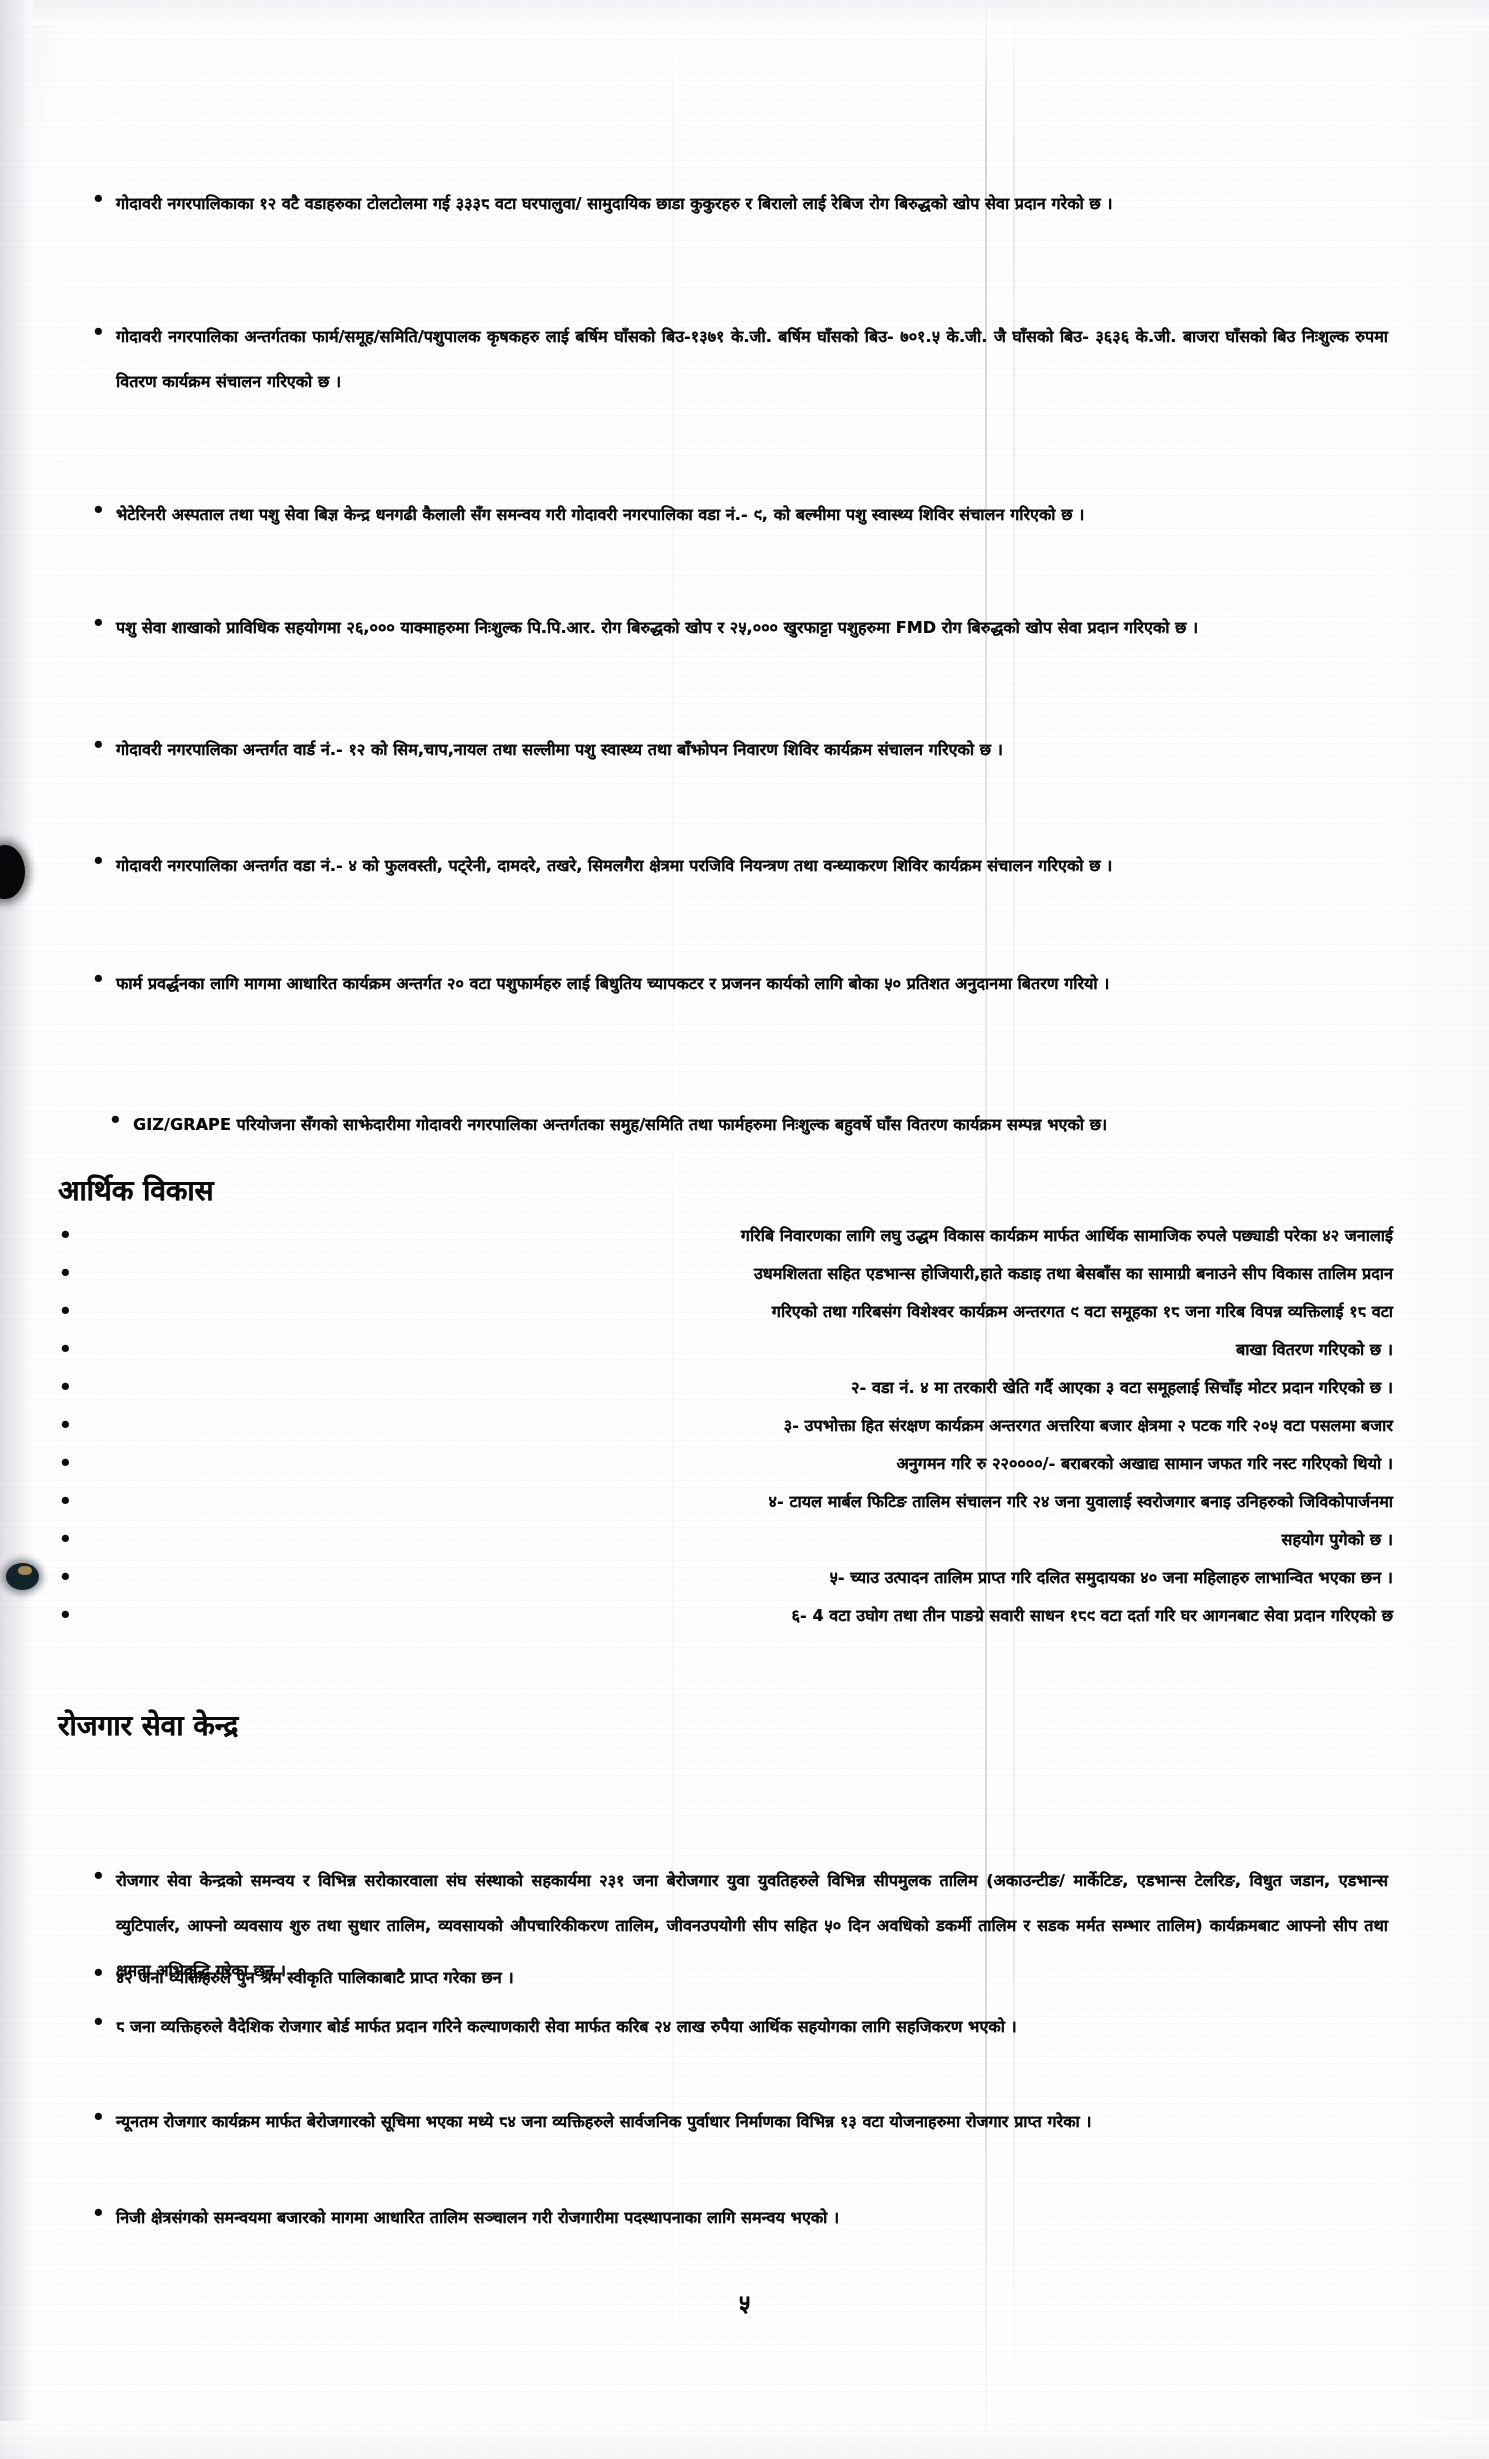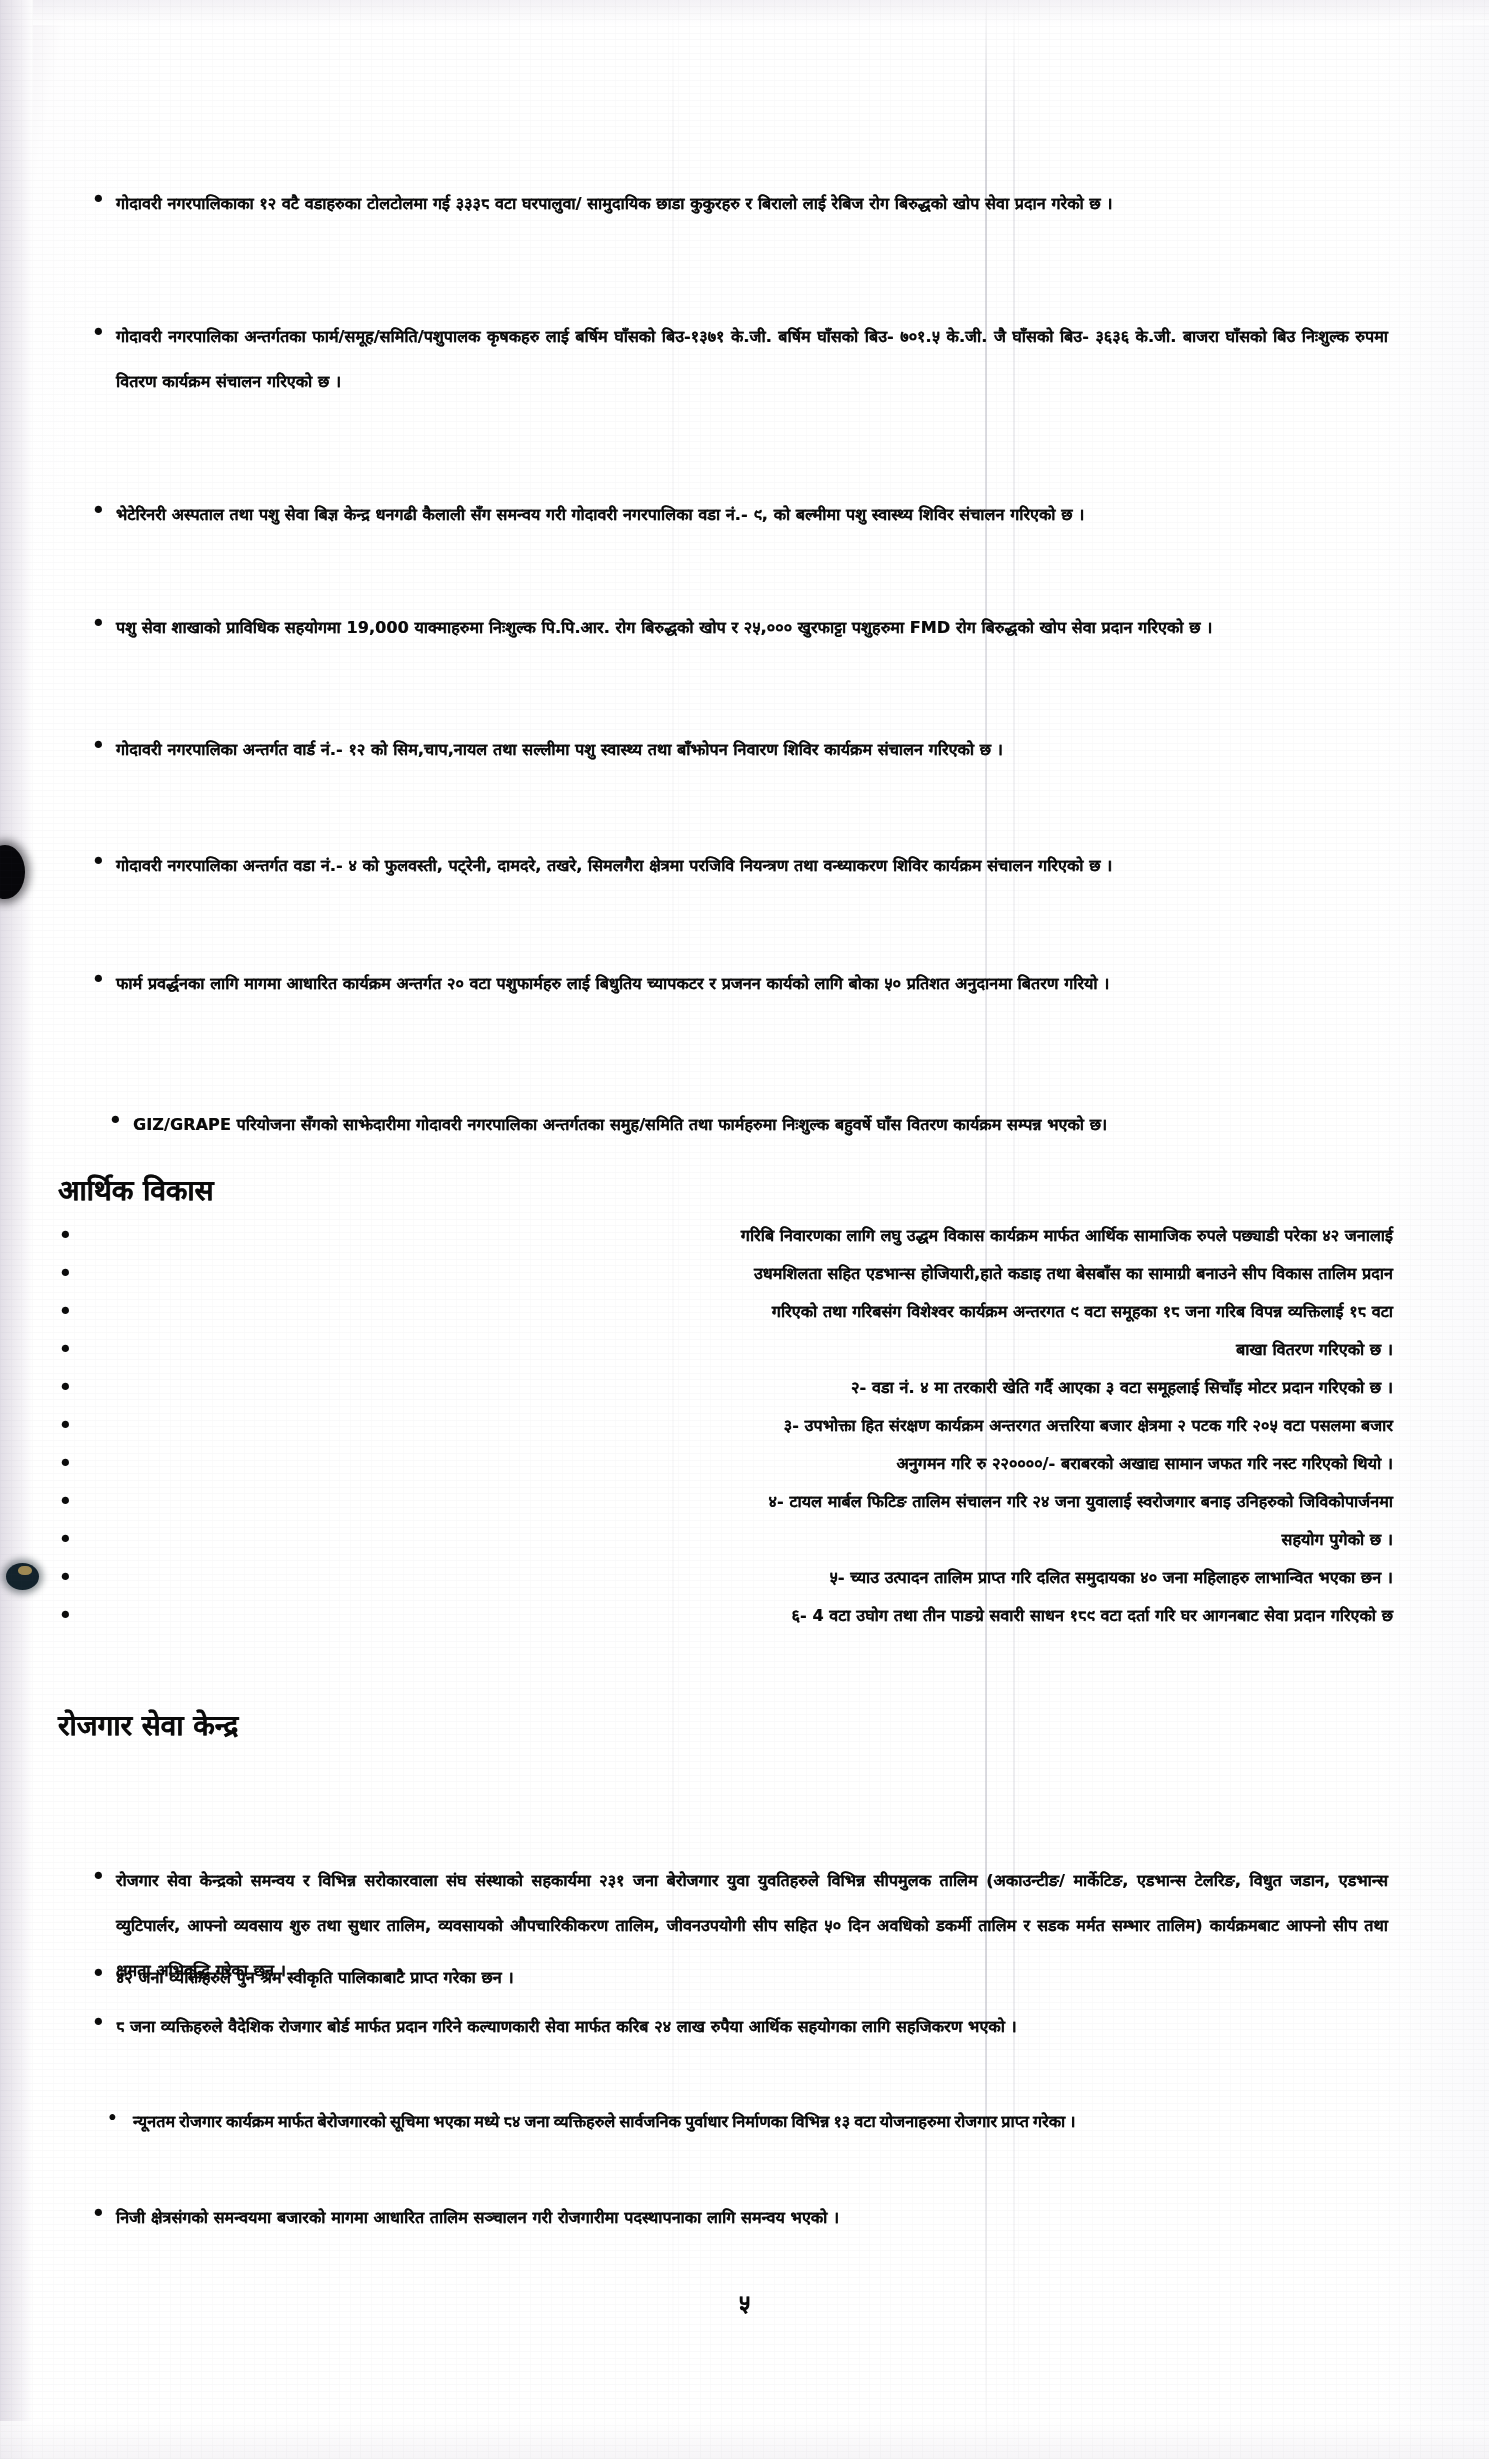--- a/index.html
+++ b/index.html
@@ -191,21 +191,21 @@
       <span class="bullet-text">गोदावरी नगरपालिका अन्तर्गतका फार्म/समूह/समिति/पशुपालक कृषकहरु लाई  बर्षिम घाँसको बिउ-१३७१ के.जी. बर्षिम घाँसको बिउ- ७०१.५ के.जी. जै घाँसको बिउ- ३६३६ के.जी. बाजरा घाँसको बिउ निःशुल्क रुपमा वितरण कार्यक्रम संचालन गरिएको छ ।</span>
     </div>
 
     <div class="block bullet-item" style="left:91px; top:492px; width:1292px;">
       <span class="bullet-dot"></span>
       <span class="bullet-text">भेटेरिनरी अस्पताल तथा पशु सेवा बिज्ञ केन्द्र धनगढी कैलाली सँग समन्वय गरी गोदावरी नगरपालिका वडा नं.- ९, को बल्मीमा पशु स्वास्थ्य शिविर संचालन गरिएको छ ।</span>
     </div>
 
     <div class="block bullet-item" style="left:91px; top:605px; width:1287px;">
       <span class="bullet-dot"></span>
-      <span class="bullet-text">पशु सेवा शाखाको प्राविधिक सहयोगमा 19,000 याक्माहरुमा निःशुल्क पि.पि.आर. रोग बिरुद्धको खोप र २५,००० खुरफाट्टा पशुहरुमा FMD रोग बिरुद्धको खोप सेवा प्रदान गरिएको छ ।</span>
+      <span class="bullet-text">पशु सेवा शाखाको प्राविधिक सहयोगमा २६,००० याक्माहरुमा निःशुल्क पि.पि.आर. रोग बिरुद्धको खोप र २५,००० खुरफाट्टा पशुहरुमा FMD रोग बिरुद्धको खोप सेवा प्रदान गरिएको छ ।</span>
     </div>
 
     <div class="block bullet-item" style="left:91px; top:727px; width:1292px;">
       <span class="bullet-dot"></span>
       <span class="bullet-text">गोदावरी नगरपालिका अन्तर्गत वार्ड नं.- १२ को सिम,चाप,नायल तथा सल्लीमा पशु स्वास्थ्य तथा बाँझोपन निवारण शिविर कार्यक्रम संचालन गरिएको छ ।</span>
     </div>
 
     <div class="block bullet-item" style="left:91px; top:843px; width:1292px;">
       <span class="bullet-dot"></span>
       <span class="bullet-text">गोदावरी नगरपालिका अन्तर्गत वडा नं.- ४ को फुलवस्ती, पट्रेनी, दामदरे, तखरे, सिमलगैरा क्षेत्रमा परजिवि नियन्त्रण तथा वन्ध्याकरण शिविर कार्यक्रम संचालन गरिएको छ ।</span>
@@ -292,21 +292,21 @@
     <div class="block bullet-item" style="left:91px; top:1955px; width:1292px;">
       <span class="bullet-dot"></span>
       <span class="bullet-text no-justify"> ४२ जना व्यक्तिहरुले पुन श्रम स्वीकृति पालिकाबाटै प्राप्त गरेका छन ।</span>
     </div>
 
     <div class="block bullet-item" style="left:91px; top:2004px; width:1292px;">
       <span class="bullet-dot"></span>
       <span class="bullet-text">८ जना व्यक्तिहरुले वैदेशिक रोजगार बोर्ड मार्फत प्रदान गरिने कल्याणकारी सेवा मार्फत करिब २४ लाख रुपैया आर्थिक सहयोगका लागि सहजिकरण भएको ।</span>
     </div>
 
-    <div class="block bullet-item" style="left:108px; top:2099px; width:1297px;font-family:Liberation Serif, serif;">
+    <div class="block bullet-item" style="left:91px; top:2099px; width:1297px;">
       <span class="bullet-dot"></span>
       <span class="bullet-text">न्यूनतम रोजगार कार्यक्रम मार्फत बेरोजगारको सूचिमा भएका मध्ये ८४ जना व्यक्तिहरुले सार्वजनिक पुर्वाधार निर्माणका विभिन्न १३ वटा योजनाहरुमा  रोजगार प्राप्त गरेका ।</span>
     </div>
 
     <div class="block bullet-item" style="left:91px; top:2195px; width:1297px;">
       <span class="bullet-dot"></span>
       <span class="bullet-text no-justify">निजी क्षेत्रसंगको समन्वयमा बजारको मागमा आधारित तालिम सञ्चालन गरी रोजगारीमा पदस्थापनाका लागि समन्वय भएको ।</span>
     </div>
 
     <div class="page-number" style="top:2286px;">५</div>

